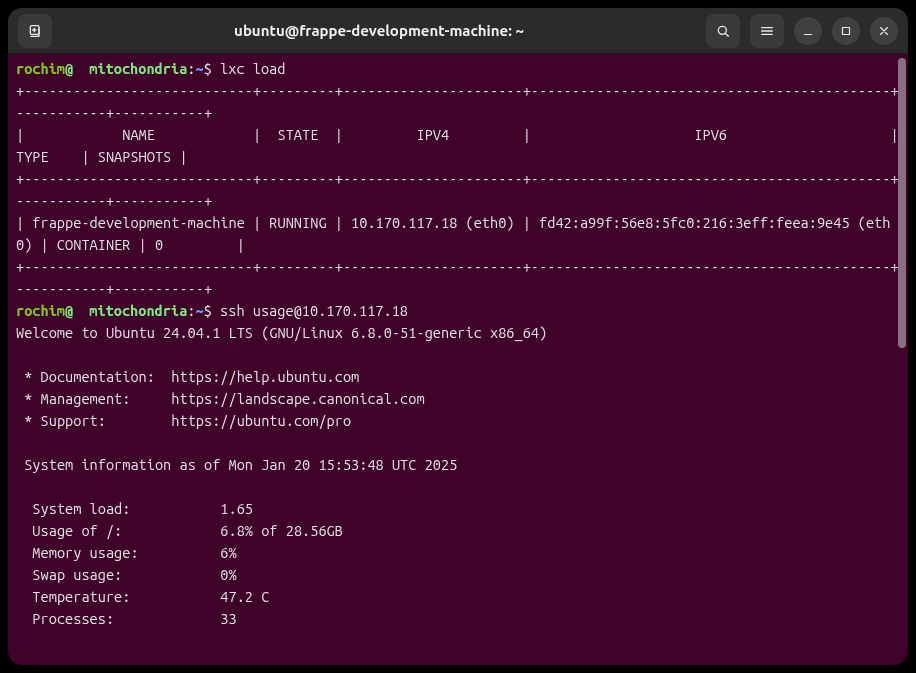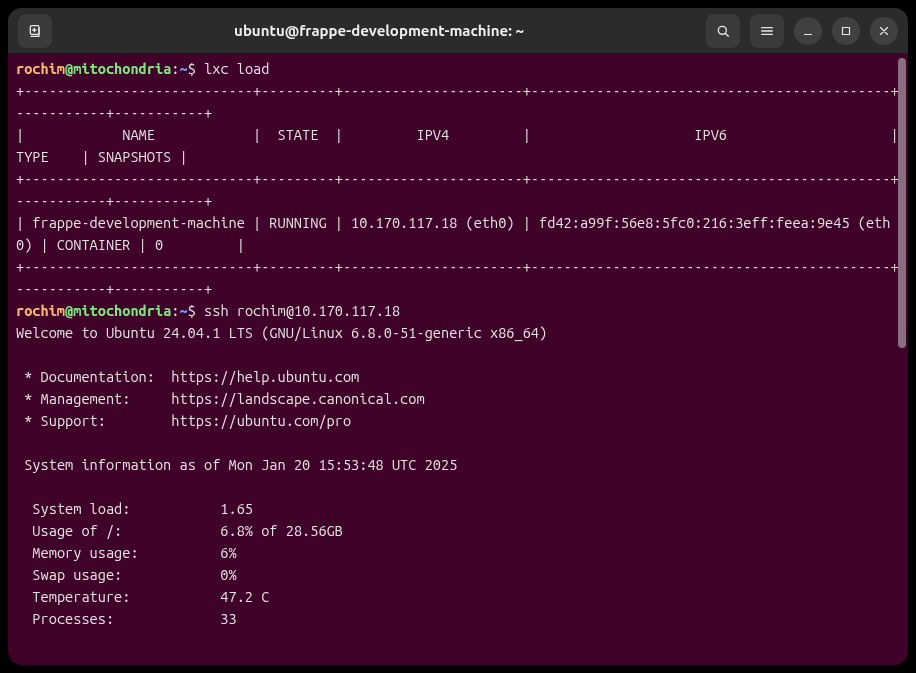--- a/index.html
+++ b/index.html
@@ -74,22 +74,22 @@
   }
   .scrollbar {
     position: absolute;
     right: 2px;
     top: 4px;
     width: 8px;
     height: 290px;
     background: rgba(200,200,200,0.55);
     border-radius: 4px;
   }
-  .user { color: #fdba74; font-weight: bold; }
-  .host { color: #7ee97e; font-weight: bold; }
+  .user { color: #84cc16; font-weight: bold; }
+  .host { color: #7ee97e; font-weight: bold; padding-left: 16px; }
   .at   { color: #7ee97e; font-weight: bold; }
   .colon{ color: #e6e6e6; }
   .path { color: #6aa3ff; font-weight: bold; }
   .dollar{ color: #e6e6e6; }
   .cmd  { color: #e6e6e6; }
   .out  { color: #e6e6e6; }
 </style>
 </head>
 <body>
 
@@ -133,21 +133,21 @@
       </div>
     </div>
   </div>
 
   <div class="terminal"><span class="user">rochim</span><span class="at">@</span><span class="host">mitochondria</span><span class="colon">:</span><span class="path">~</span><span class="dollar">$</span> <span class="cmd">lxc load</span>
 <span class="out">+----------------------------+---------+----------------------+--------------------------------------------+-----------+-----------+
 |            NAME            |  STATE  |         IPV4         |                    IPV6                    |   TYPE    | SNAPSHOTS |
 +----------------------------+---------+----------------------+--------------------------------------------+-----------+-----------+
 | frappe-development-machine | RUNNING | 10.170.117.18 (eth0) | fd42:a99f:56e8:5fc0:216:3eff:feea:9e45 (eth0) | CONTAINER | 0         |
 +----------------------------+---------+----------------------+--------------------------------------------+-----------+-----------+</span>
-<span class="user">rochim</span><span class="at">@</span><span class="host">mitochondria</span><span class="colon">:</span><span class="path">~</span><span class="dollar">$</span> <span class="cmd">ssh rochim@10.170.117.18</span>
+<span class="user">rochim</span><span class="at">@</span><span class="host">mitochondria</span><span class="colon">:</span><span class="path">~</span><span class="dollar">$</span> <span class="cmd">ssh usage@10.170.117.18</span>
 <span class="out">Welcome to Ubuntu 24.04.1 LTS (GNU/Linux 6.8.0-51-generic x86_64)
 
  * Documentation:  https://help.ubuntu.com
  * Management:     https://landscape.canonical.com
  * Support:        https://ubuntu.com/pro
 
  System information as of Mon Jan 20 15:53:48 UTC 2025
 
   System load:           1.65
   Usage of /:            6.8% of 28.56GB

